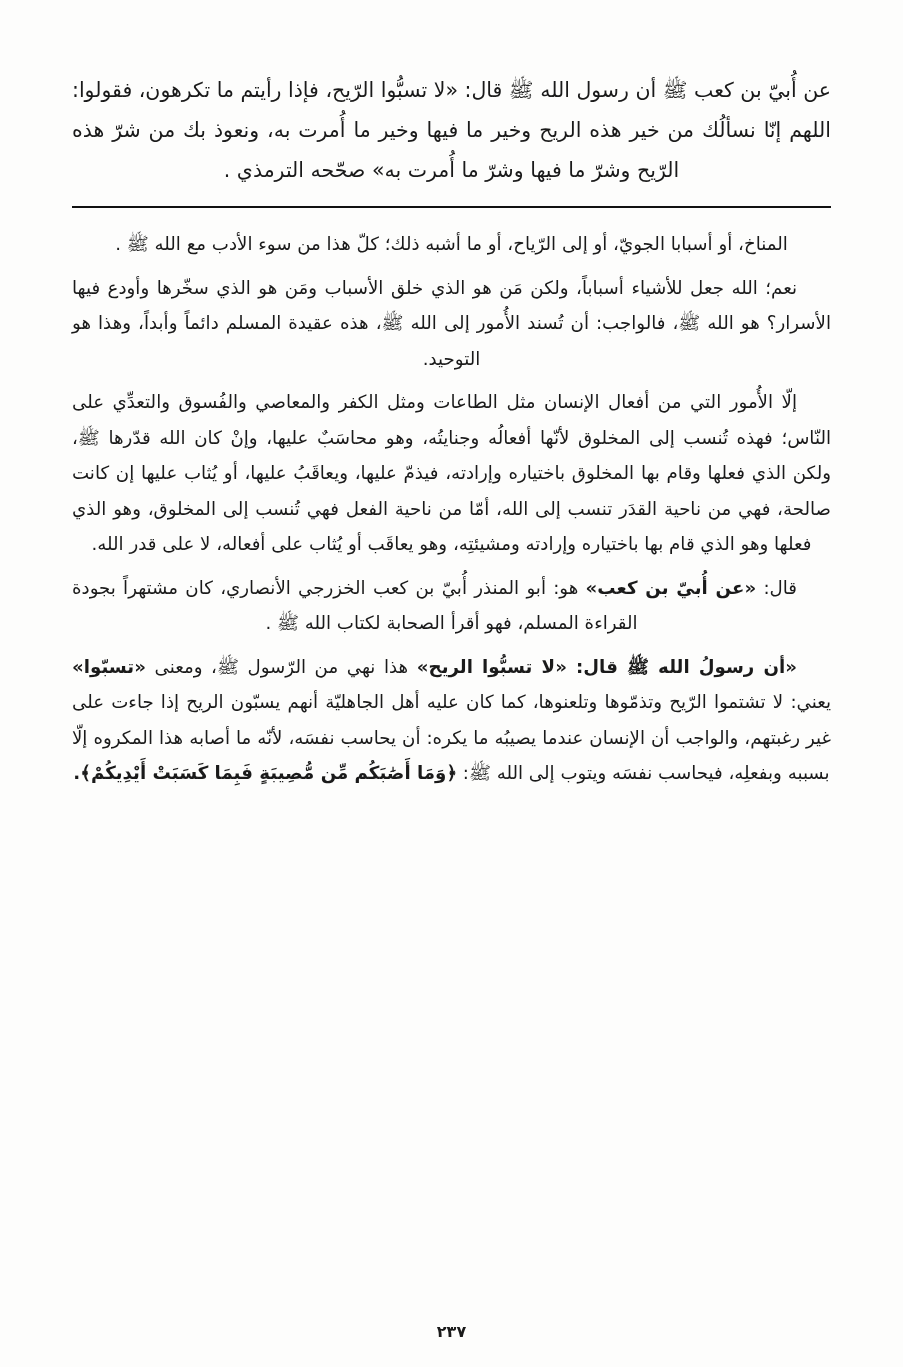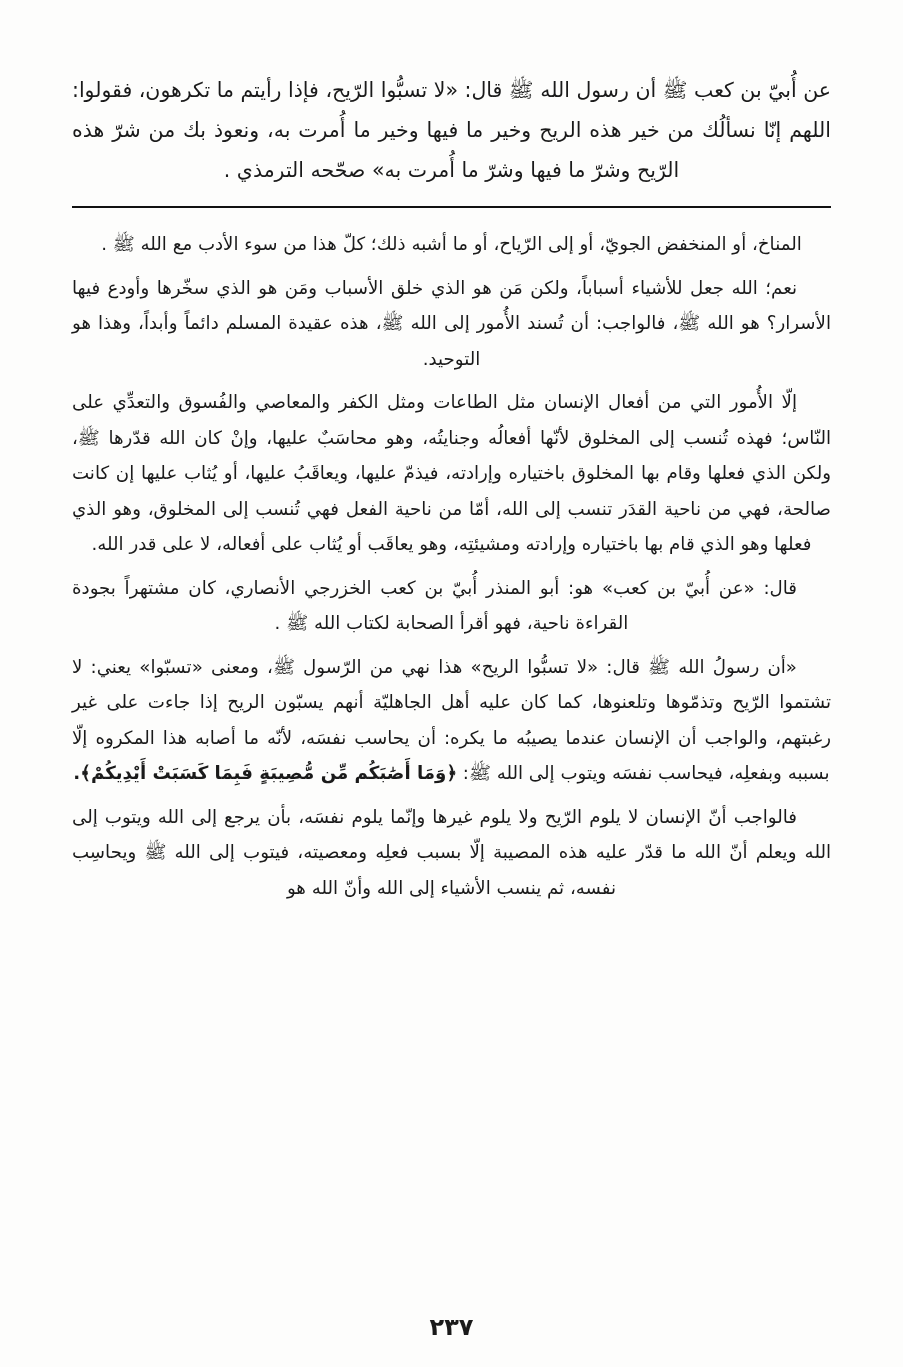--- a/index.html
+++ b/index.html
@@ -50,61 +50,60 @@
     text-indent: 0;
     margin-bottom: 0;
   }
   .body-block p.indent {
     text-indent: 34px;
   }
   .body-block p + p {
     margin-top: 8px;
   }
   .bold {
-    font-weight: normal;
+    font-weight: bold;
   }
   .ayah {
     font-weight: bold;
   }
   .page-number {
     position: absolute;
     bottom: 26px;
     left: 0;
     right: 0;
     text-align: center;
-    font-size: 24px;
+    font-size: 16px;
     font-weight: bold;
     letter-spacing: 1px;
   }
 </style>
 </head>
 <body>
 
 <div class="page">
 
   <div class="content">
 
     <div class="hadith-block">
       <p>عن أُبيّ بن كعب ﷺ أن رسول الله ﷺ قال: «لا تسبُّوا الرّيح، فإذا رأيتم ما تكرهون، فقولوا: اللهم إنّا نسألُك من خير هذه الريح وخير ما فيها وخير ما أُمرت به، ونعوذ بك من شرّ هذه الرّيح وشرّ ما فيها وشرّ ما أُمرت به» صحّحه الترمذي .</p>
     </div>
 
     <hr class="divider">
 
     <div class="body-block">
-      <p>المناخ، أو المنخفض الجويّ، أو إلى الرّياح، أو ما أشبه ذلك؛ كلّ هذا من سوء الأدب مع الله ﷺ .</p>
+      <p>المناخ، أو أسبابا الجويّ، أو إلى الرّياح، أو ما أشبه ذلك؛ كلّ هذا من سوء الأدب مع الله ﷺ .</p>
       <p class="indent">نعم؛ الله جعل للأشياء أسباباً، ولكن مَن هو الذي خلق الأسباب ومَن هو الذي سخّرها وأودع فيها الأسرار؟ هو الله ﷺ، فالواجب: أن تُسند الأُمور إلى الله ﷺ، هذه عقيدة المسلم دائماً وأبداً، وهذا هو التوحيد.</p>
       <p class="indent">إلّا الأُمور التي من أفعال الإنسان مثل الطاعات ومثل الكفر والمعاصي والفُسوق والتعدِّي على النّاس؛ فهذه تُنسب إلى المخلوق لأنّها أفعالُه وجنايتُه، وهو محاسَبٌ عليها، وإنْ كان الله قدّرها ﷺ، ولكن الذي فعلها وقام بها المخلوق باختياره وإرادته، فيذمّ عليها، ويعاقَبُ عليها، أو يُثاب عليها إن كانت صالحة، فهي من ناحية القدَر تنسب إلى الله، أمّا من ناحية الفعل فهي تُنسب إلى المخلوق، وهو الذي فعلها وهو الذي قام بها باختياره وإرادته ومشيئتِه، وهو يعاقَب أو يُثاب على أفعاله، لا على قدر الله.</p>
 
       <p class="indent">
-        <span>قال: </span><span class="bold">«عن أُبيّ بن كعب»</span><span> هو: أبو المنذر أُبيّ بن كعب الخزرجي الأنصاري، كان مشتهراً بجودة القراءة ناحية، فهو أقرأ الصحابة لكتاب الله ﷺ .</span>
+        <span>قال: </span><span class="bold">«عن أُبيّ بن كعب»</span><span> هو: أبو المنذر أُبيّ بن كعب الخزرجي الأنصاري، كان مشتهراً بجودة القراءة المسلم، فهو أقرأ الصحابة لكتاب الله ﷺ .</span>
       </p>
 
       <p class="indent">
         <span class="bold">«أن رسولُ الله ﷺ قال: «لا تسبُّوا الريح»</span><span> هذا نهي من الرّسول ﷺ، ومعنى </span><span class="bold">«تسبّوا»</span><span> يعني: لا تشتموا الرّيح وتذمّوها وتلعنوها، كما كان عليه أهل الجاهليّة أنهم يسبّون الريح إذا جاءت على غير رغبتهم، والواجب أن الإنسان عندما يصيبُه ما يكره: أن يحاسب نفسَه، لأنّه ما أصابه هذا المكروه إلّا بسببه وبفعلِه، فيحاسب نفسَه ويتوب إلى الله ﷺ: </span><span class="ayah">﴿وَمَا أَصَٰبَكُم مِّن مُّصِيبَةٍ فَبِمَا كَسَبَتْ أَيْدِيكُمْ﴾.</span>
       </p>
 
-      <p class="indent">فالواجب أنّ الإنسان لا يلوم الرّيح ولا يلوم غيرها وإنّما يلوم نفسَه، بأن يرجع إلى الله ويتوب إلى الله ويعلم أنّ الله ما قدّر عليه هذه المصيبة إلّا بسبب فعلِه ومعصيته، فيتوب إلى الله ﷺ ويحاسِب نفسه، ثم ينسب الأشياء إلى الله وأنّ الله هو</p>
     </div>
 
   </div>
 
   <div class="page-number">٢٣٧</div>
 </div>
 
 </body></html>

